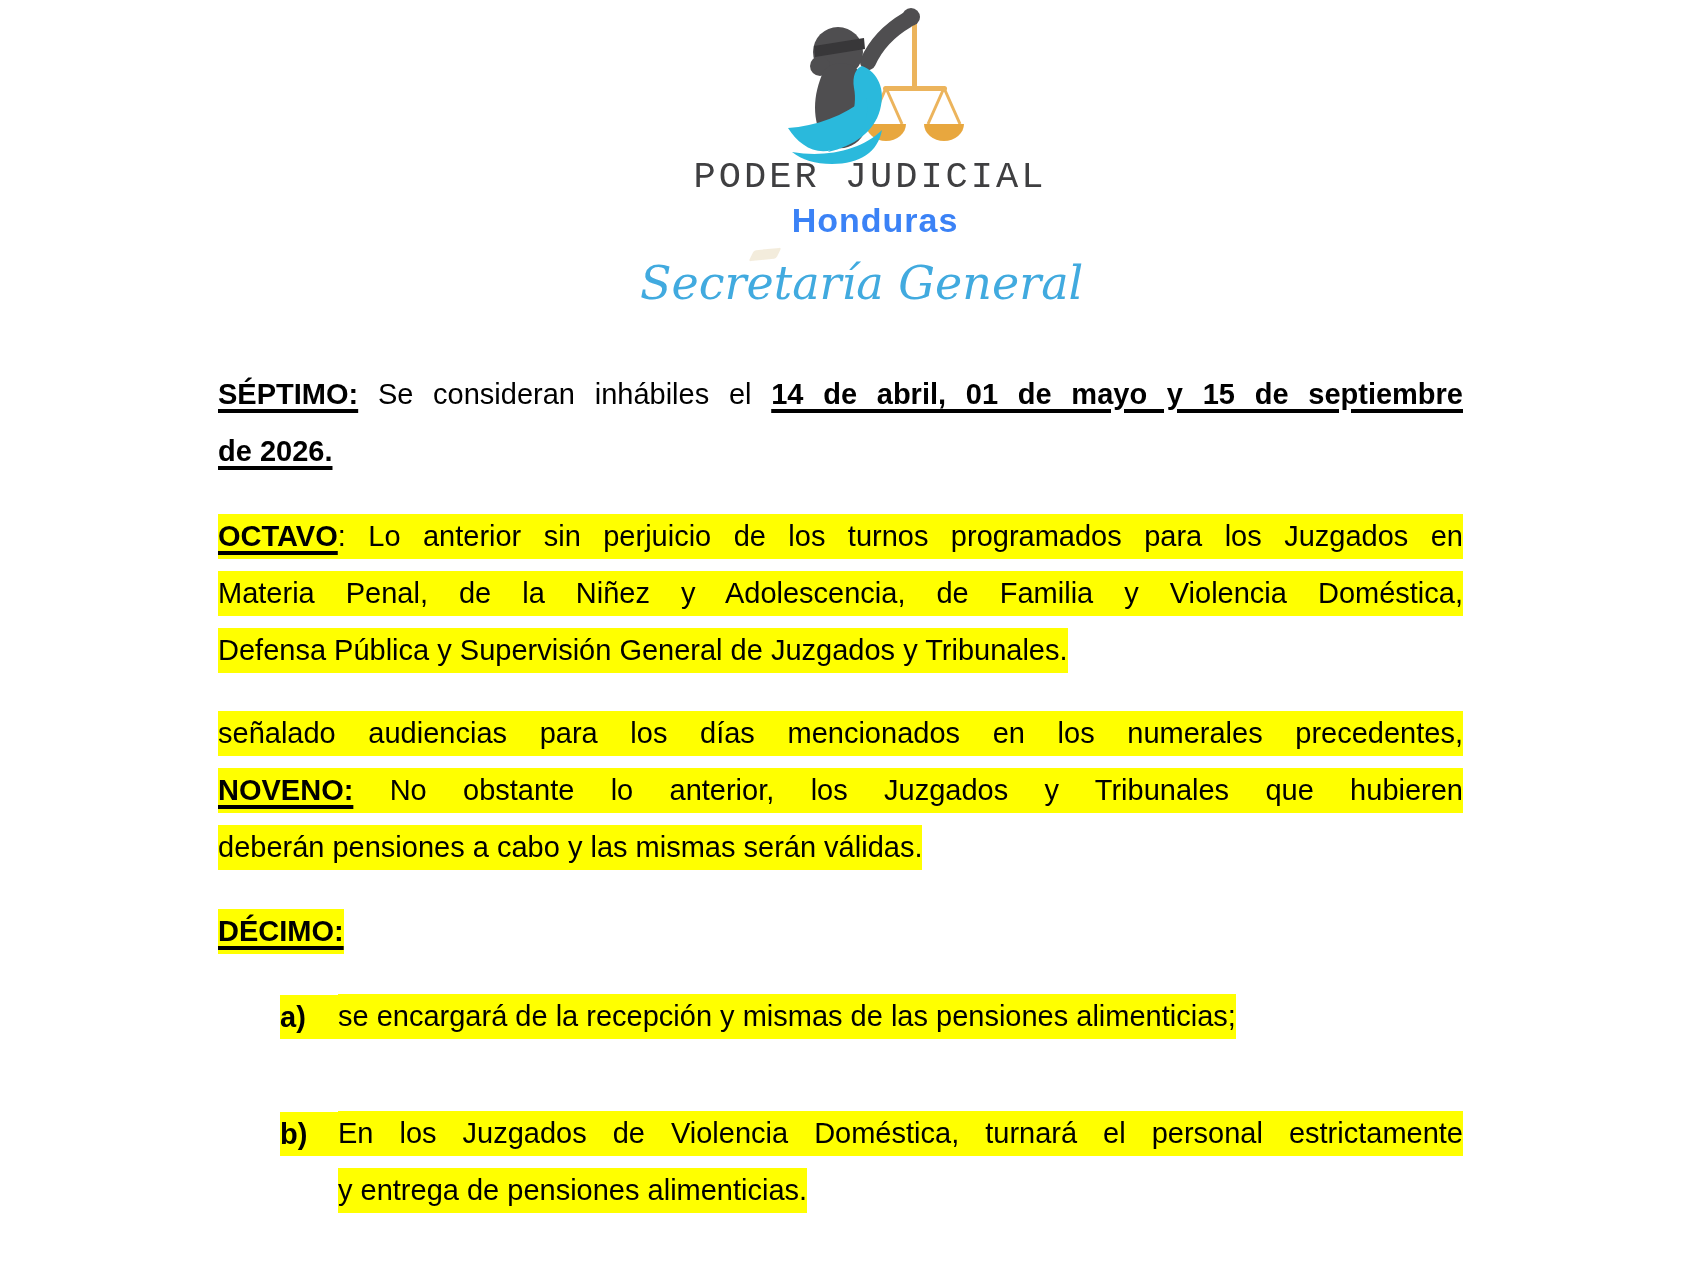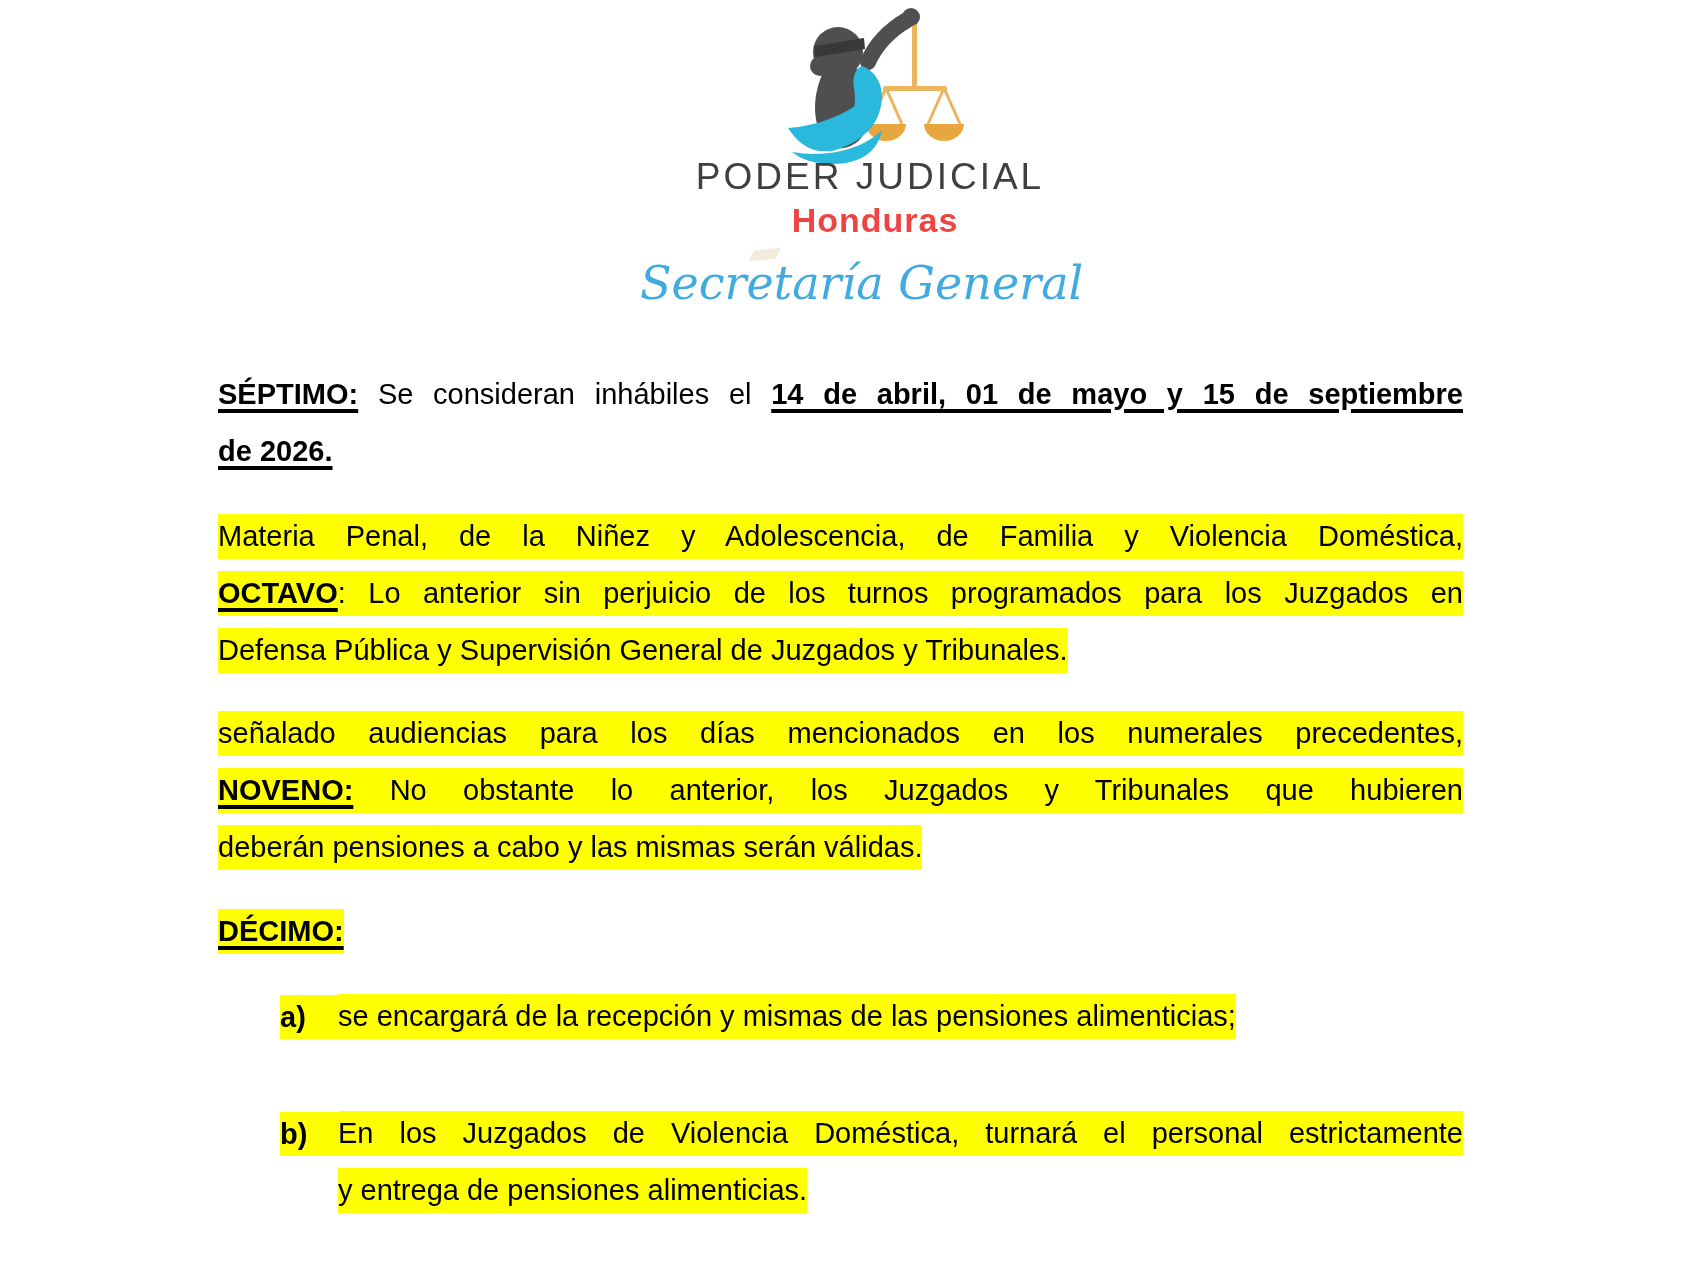--- a/index.html
+++ b/index.html
@@ -8,26 +8,26 @@
     font-family:"Liberation Sans","DejaVu Sans",sans-serif;color:#000;
     position:relative;
   }
   .page{position:absolute;inset:0;background:#ffffff;}
 
   
   .logo-wrap{position:absolute;left:0;top:0;width:1700px;height:330px;}
   .logo-svg{position:absolute;left:770px;top:4px;}
   .org-name{
     position:absolute;left:540px;top:156px;width:660px;text-align:center;
-    font-family:Liberation Sans, sans-serif;
+    font-family:Liberation Mono, monospace;
     font-size:37px;letter-spacing:3px;color:#3f3f41;font-weight:500;
   }
   .org-country{
     position:absolute;left:545px;top:201px;width:660px;text-align:center;
-    font-size:34px;font-weight:700;letter-spacing:1px;color:#ef4444;
+    font-size:34px;font-weight:700;letter-spacing:1px;color:#3b82f6;
   }
   .script-title{
     position:absolute;left:640px;top:256px;width:370px;text-align:center;
     font-family:"DejaVu Serif","Liberation Serif",serif;font-style:italic;
     font-size:46px;color:#41aadf;white-space:nowrap;
   }
   .smudge{
     position:absolute;left:752px;top:249px;width:26px;height:11px;
     background:#e9dcc0;opacity:.55;transform:skewX(-30deg) rotate(-6deg);
     border-radius:2px;
@@ -89,22 +89,22 @@
     <div class="smudge"></div>
     <div class="script-title">Secretaría General</div>
   </div>
 
   <div class="doc">
       <div class="para" style="top: 366px;">
         <div class="line j"><span><span class="b u">SÉPTIMO:</span><span> Se consideran inhábiles el </span><span class="b u">14 de abril, 01 de mayo y 15 de septiembre</span></span></div>
         <div class="line"><span><span class="b u">de 2026.</span></span></div>
       </div>
       <div class="para" style="top: 508px;">
+        <div class="line j"><span class="hl"><span class="b u">OCTAVO</span><span>: Lo anterior sin perjuicio de los turnos programados para los Juzgados en</span></span></div>
         <div class="line j"><span class="hl"><span>Materia Penal, de la Niñez y Adolescencia, de Familia y Violencia Doméstica,</span></span></div>
-        <div class="line j"><span class="hl"><span class="b u">OCTAVO</span><span>: Lo anterior sin perjuicio de los turnos programados para los Juzgados en</span></span></div>
         <div class="line"><span class="hl"><span>Defensa Pública y Supervisión General de Juzgados y Tribunales.</span></span></div>
       </div>
       <div class="para" style="top: 705px;">
         <div class="line j"><span class="hl"><span>señalado audiencias para los días mencionados en los numerales precedentes,</span></span></div>
         <div class="line j"><span class="hl"><span class="b u">NOVENO:</span><span> No obstante lo anterior, los Juzgados y Tribunales que hubieren</span></span></div>
         <div class="line"><span class="hl"><span>deberán pensiones a cabo y las mismas serán válidas.</span></span></div>
       </div>
       <div class="para" style="top: 903px;">
         <div class="line"><span class="hl"><span class="b u">DÉCIMO:</span></span></div>
       </div>

